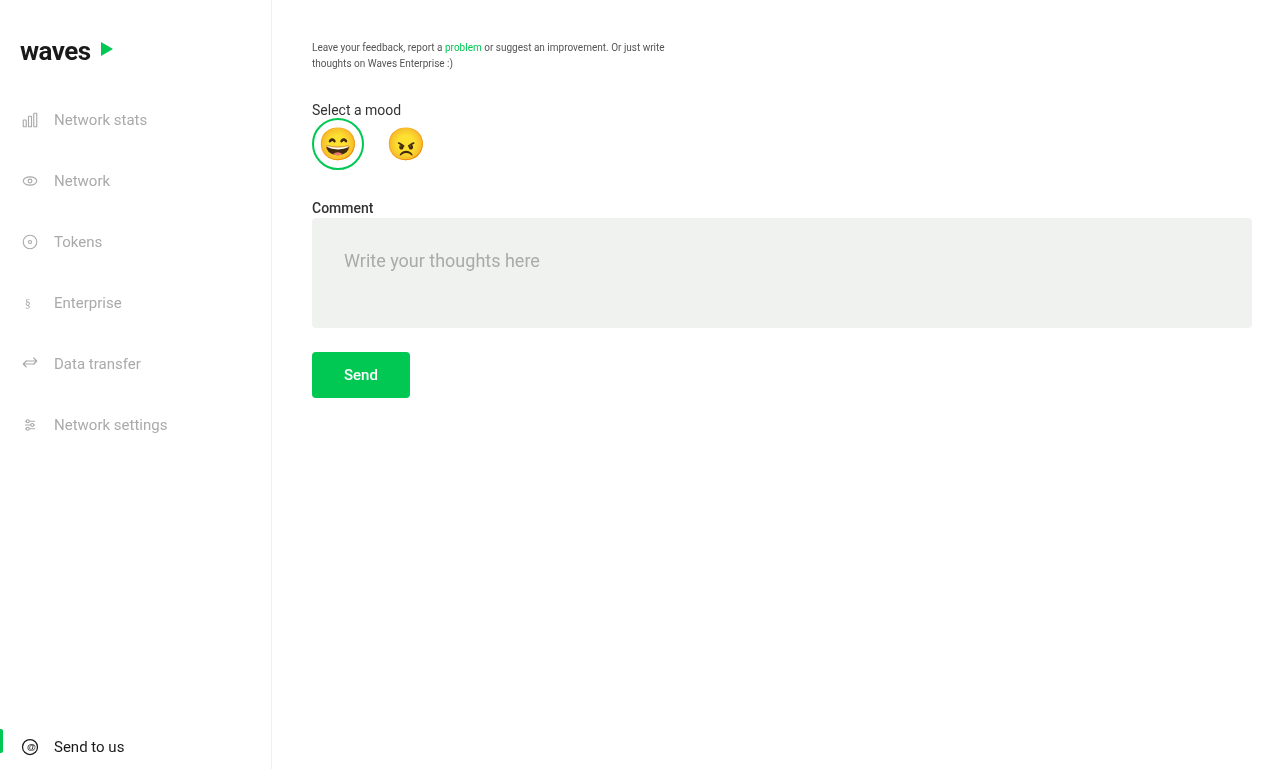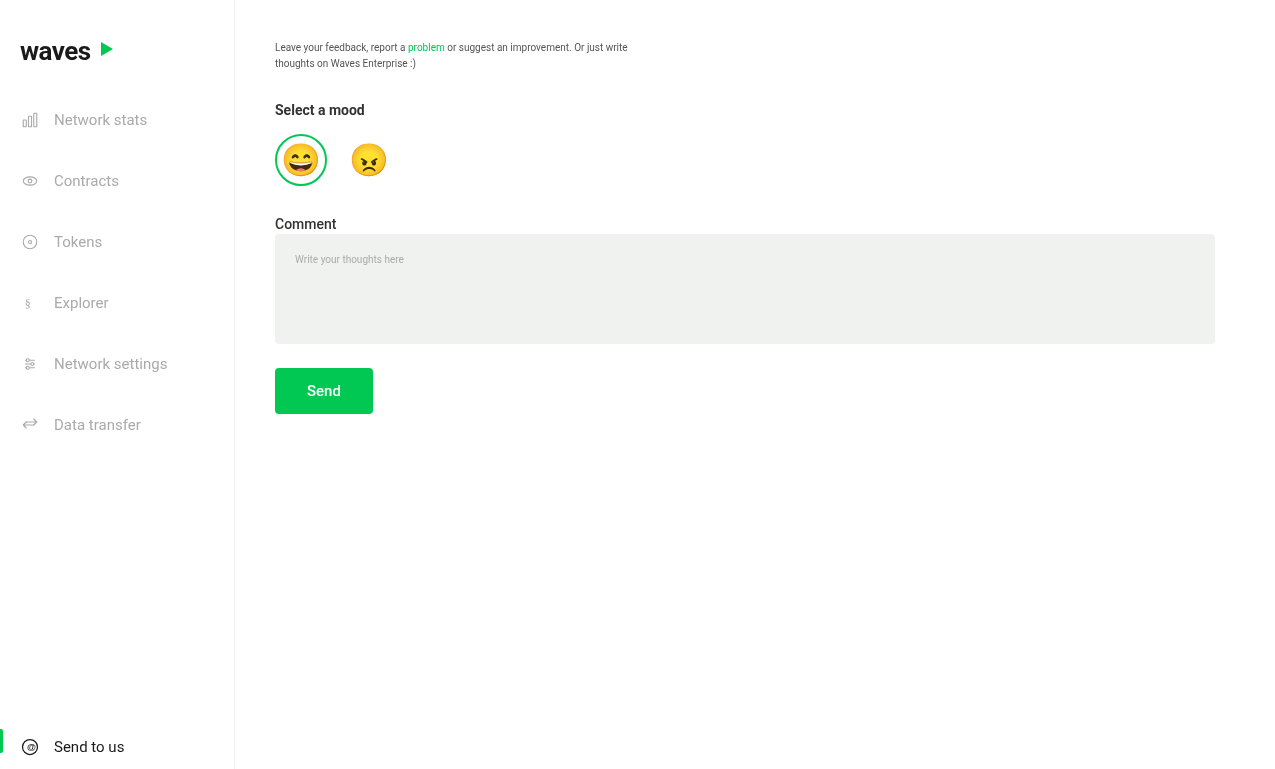--- a/index.html
+++ b/index.html
@@ -11,21 +11,21 @@
     body {
       font-family: -apple-system, BlinkMacSystemFont, 'Segoe UI', Roboto, sans-serif;
       background: #ffffff;
       display: flex;
       width: 1275px;
       min-height: 769px;
     }
 
     
     .sidebar {
-      width: 235px;
+      width: 272px;
       min-height: 769px;
       background: #ffffff;
       border-right: 1px solid #f0f0f0;
       display: flex;
       flex-direction: column;
       padding-top: 20px;
       flex-shrink: 0;
     }
 
     .logo-area {
@@ -123,22 +123,21 @@
     }
 
     .feedback-description a {
       color: #00c853;
       text-decoration: none;
     }
 
     .section-label {
       font-size: 14px;
       color: #333333;
-      font-weight: 700;
-      margin-bottom: 16px;
+      font-weight: 400;
     }
 
     .mood-selector {
       display: flex;
       gap: 16px;
       margin-bottom: 30px;
     }
 
     .mood-emoji {
       width: 52px;
@@ -162,22 +161,22 @@
       font-weight: 500;
       margin-bottom: 2px;
     }
 
     .comment-textarea {
       width: 940px;
       height: 110px;
       background: #f0f2f0;
       border: none;
       border-radius: 4px;
-      padding: 20px;
-      font-size: 10px;
+      padding: 32px;
+      font-size: 18px;
       color: #aaaaaa;
       resize: none;
       outline: none;
       font-family: inherit;
     }
 
     .comment-textarea::placeholder {
       color: #aaaaaa;
     }
 
@@ -235,66 +234,66 @@
       <span class="nav-label">Network stats</span>
     </div>
 
     <div class="nav-item">
       <span class="nav-icon">
         <svg class="icon-svg" viewBox="0 0 24 24" xmlns="http://www.w3.org/2000/svg">
           <ellipse cx="12" cy="12" rx="9" ry="5.5" stroke="#aaaaaa" stroke-width="1.5" fill="none"></ellipse>
           <circle cx="12" cy="12" r="2.5" stroke="#aaaaaa" stroke-width="1.5" fill="none"></circle>
         </svg>
       </span>
-      <span class="nav-label">Contracts</span>
+      <span class="nav-label">Network</span>
     </div>
 
     <div class="nav-item">
       <span class="nav-icon">
         <svg class="icon-svg" viewBox="0 0 24 24" xmlns="http://www.w3.org/2000/svg">
           <circle cx="12" cy="12" r="9" stroke="#aaaaaa" stroke-width="1.5" fill="none"></circle>
           <circle cx="12" cy="12" r="2" stroke="#aaaaaa" stroke-width="1.5" fill="none"></circle>
         </svg>
       </span>
       <span class="nav-label">Tokens</span>
     </div>
 
     <div class="nav-item">
       <span class="nav-icon">
         <svg class="icon-svg" viewBox="0 0 24 24" xmlns="http://www.w3.org/2000/svg">
           <text x="5" y="18" font-size="16" fill="#aaaaaa" stroke="none" font-family="serif">§</text>
         </svg>
       </span>
-      <span class="nav-label">Explorer</span>
+      <span class="nav-label">Enterprise</span>
+    </div>
+
+    <div class="nav-item">
+      <span class="nav-icon">
+        <svg class="icon-svg" viewBox="0 0 24 24" xmlns="http://www.w3.org/2000/svg">
+          <path d="M3 12h14M3 12l4-4M3 12l4 4" stroke="#aaaaaa" stroke-width="1.5" fill="none" stroke-linecap="round"></path>
+          <path d="M21 8H7M21 8l-4-4M21 8l-4 4" stroke="#aaaaaa" stroke-width="1.5" fill="none" stroke-linecap="round"></path>
+        </svg>
+      </span>
+      <span class="nav-label">Data transfer</span>
     </div>
 
     <div class="nav-item">
       <span class="nav-icon">
         <svg class="icon-svg" viewBox="0 0 24 24" xmlns="http://www.w3.org/2000/svg">
           <line x1="6" y1="7" x2="18" y2="7" stroke="#aaaaaa" stroke-width="1.5" stroke-linecap="round"></line>
           <line x1="6" y1="12" x2="18" y2="12" stroke="#aaaaaa" stroke-width="1.5" stroke-linecap="round"></line>
           <line x1="6" y1="17" x2="18" y2="17" stroke="#aaaaaa" stroke-width="1.5" stroke-linecap="round"></line>
           <circle cx="9" cy="7" r="2" fill="white" stroke="#aaaaaa" stroke-width="1.5"></circle>
           <circle cx="15" cy="12" r="2" fill="white" stroke="#aaaaaa" stroke-width="1.5"></circle>
           <circle cx="9" cy="17" r="2" fill="white" stroke="#aaaaaa" stroke-width="1.5"></circle>
         </svg>
       </span>
       <span class="nav-label">Network settings</span>
     </div>
 
-    <div class="nav-item">
-      <span class="nav-icon">
-        <svg class="icon-svg" viewBox="0 0 24 24" xmlns="http://www.w3.org/2000/svg">
-          <path d="M3 12h14M3 12l4-4M3 12l4 4" stroke="#aaaaaa" stroke-width="1.5" fill="none" stroke-linecap="round"></path>
-          <path d="M21 8H7M21 8l-4-4M21 8l-4 4" stroke="#aaaaaa" stroke-width="1.5" fill="none" stroke-linecap="round"></path>
-        </svg>
-      </span>
-      <span class="nav-label">Data transfer</span>
-    </div>
-
     <div class="nav-item write-us-item active-write-us" style="margin-top: auto; padding-top: 24px;">
       <div class="active-indicator"></div>
       <span class="nav-icon write-us-icon-svg">
         <svg width="20" height="20" viewBox="0 0 24 24" fill="none" xmlns="http://www.w3.org/2000/svg">
           <circle cx="12" cy="12" r="9" stroke="#1a1a1a" stroke-width="1.5" fill="none"></circle>
           <text x="8.5" y="16" font-size="11" fill="#1a1a1a" stroke="none" font-family="sans-serif" font-weight="600">@</text>
         </svg>
       </span>
       <span class="nav-label" style="color: #1a1a1a;">Send to us</span>
     </div>

